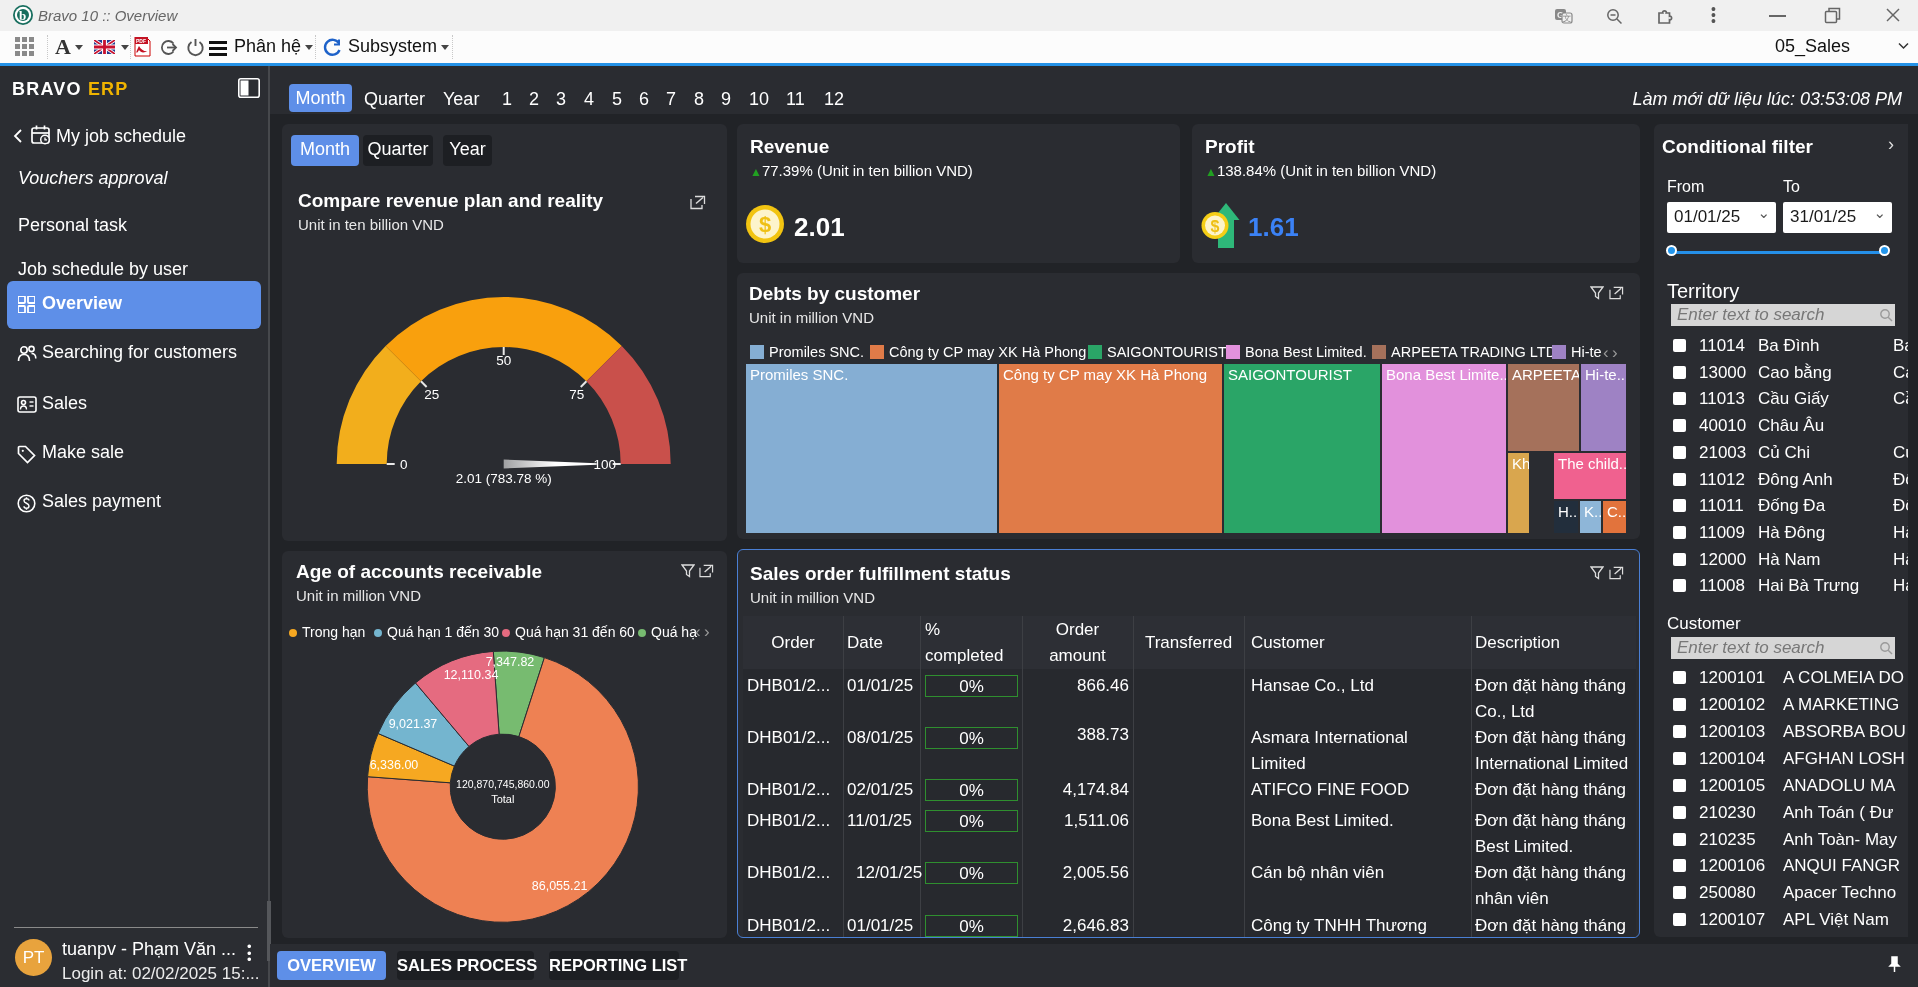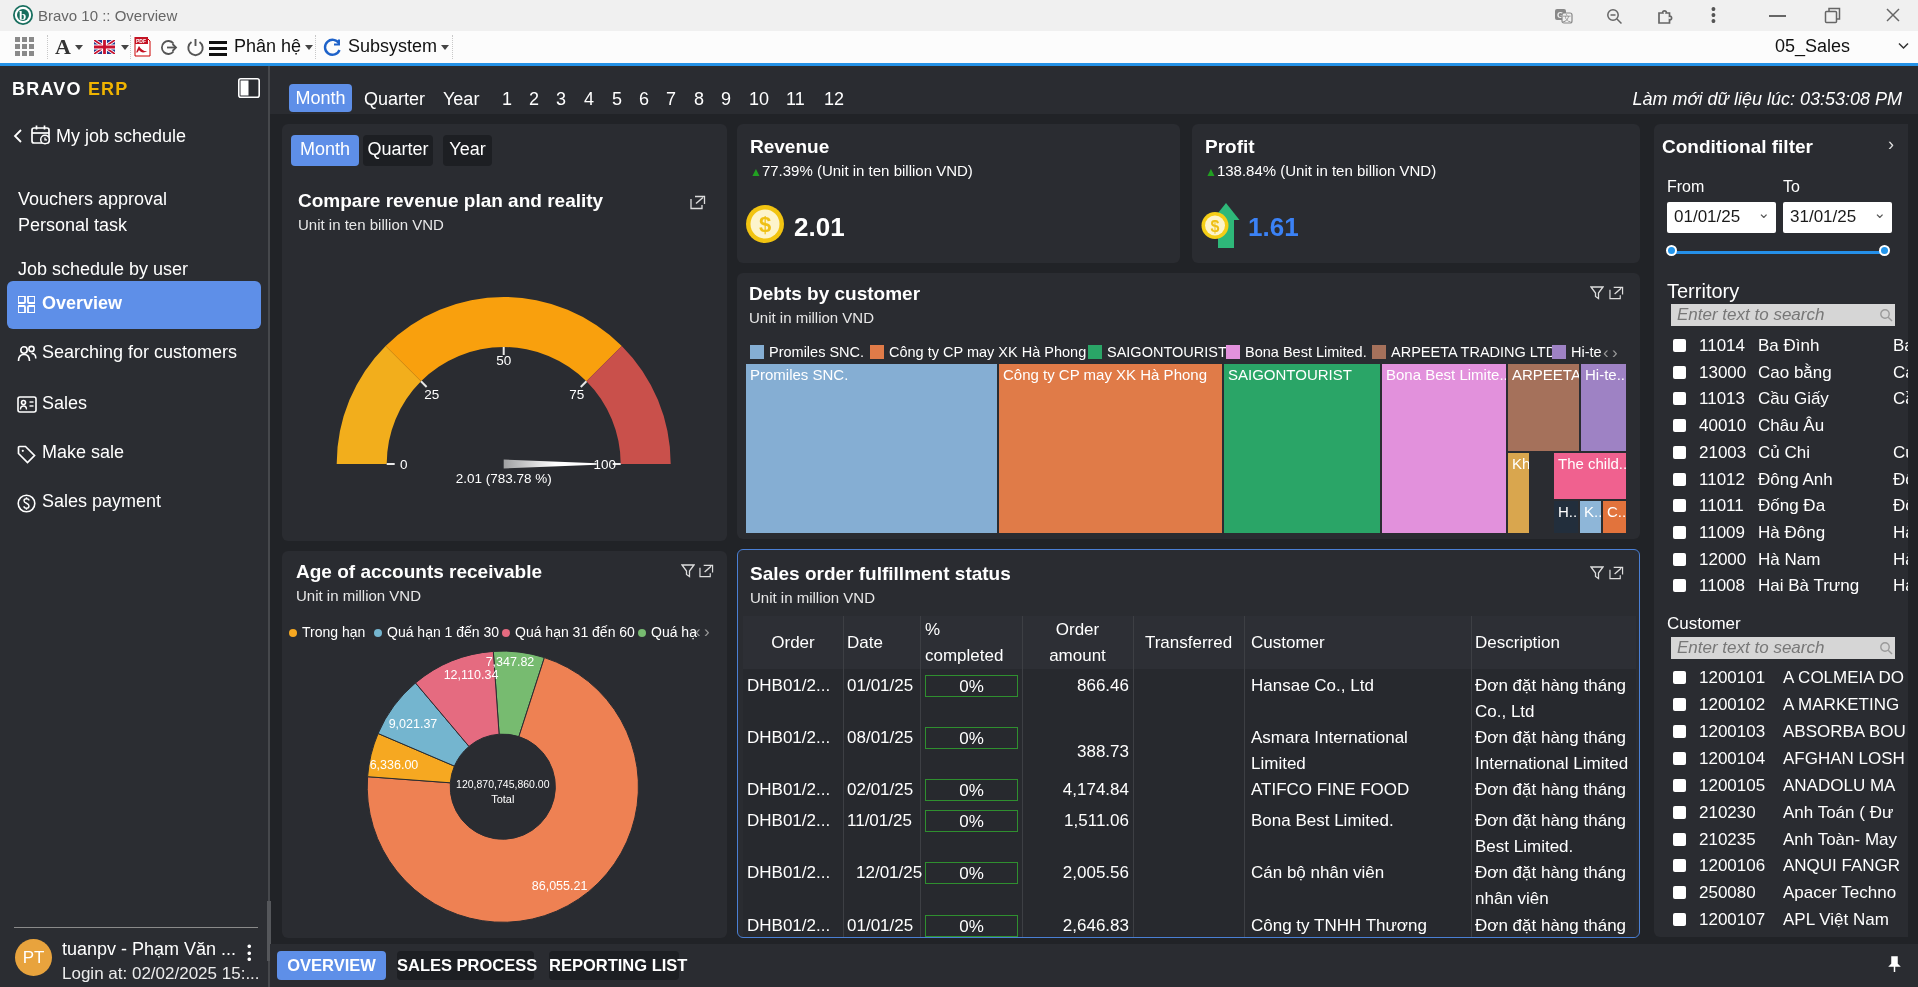--- a/index.html
+++ b/index.html
@@ -1,21 +1,21 @@
 <!DOCTYPE html>
 <html><head>
 <meta charset="utf-8">
 <style>
 * { margin:0; padding:0; box-sizing:border-box; }
 html,body { width:1918px; height:987px; overflow:hidden; background:#212327;
   font-family:"Liberation Sans",sans-serif; }
 .abs { position:absolute; }
 
 #titlebar { position:absolute; left:0; top:0; width:1918px; height:31px; background:#f0f0f0; }
-#titlebar .title { position:absolute; left:38px; top:7px; font-size:15px; color:#666; }
+#titlebar .title { position:absolute; left:38px; top:7px; font-size:15px; color:#666;font-style:italic; }
 
 #toolbar { position:absolute; left:0; top:31px; width:1918px; height:32px; background:#fcfcfc; }
 .sep { position:absolute; top:4px; height:24px; width:0; border-left:1px dotted #c8c8c8; }
 .tbtext { position:absolute; top:5px; font-size:18px; color:#111; }
 .caret { position:absolute; top:14px; width:0; height:0; border-left:4px solid transparent; border-right:4px solid transparent; border-top:5px solid #444; }
 
 #blueline { position:absolute; left:0; top:63px; width:1918px; height:3px; background:#2492e7; }
 
 #sidebar { position:absolute; left:0; top:66px; width:270px; height:921px; background:#2b2d32; color:#fff; }
 #sidebar .logo { position:absolute; left:12px; top:13px; font-size:18px; font-weight:bold; letter-spacing:1.2px; color:#fff; }
@@ -164,21 +164,21 @@
   </svg>
   <svg class="abs" style="left:30px; top:58px;" width="21" height="22" viewBox="0 0 21 22" fill="none" stroke="#fff" stroke-width="1.7">
     <rect x="2" y="4" width="17" height="15" rx="2"></rect>
     <line x1="2" y1="9" x2="19" y2="9"></line>
     <line x1="6.5" y1="1.5" x2="6.5" y2="5.5"></line>
     <line x1="14.5" y1="1.5" x2="14.5" y2="5.5"></line>
     <circle cx="15" cy="15.5" r="4.3" fill="#2b2d32" stroke-width="1.5"></circle>
     <path d="M15 13.5 V15.8 H17" stroke-width="1.3"></path>
   </svg>
   <div class="menuitem" style="left:56px; top:60px;">My job schedule</div>
-  <div class="menuitem" style="left:18px; top:123px;">Vouchers approval</div>
+  <div class="menuitem" style="left:18px; top:102px;font-style:italic;">Vouchers approval</div>
   <div class="menuitem" style="left:18px; top:149px;">Personal task</div>
   <div class="menuitem" style="left:18px; top:193px;">Job schedule by user</div>
   <div id="ovl"></div>
   <svg class="abs" style="left:18px; top:230px;" width="17" height="17" viewBox="0 0 17 17" fill="#fff">
     <rect x="0" y="0" width="7" height="7" rx="1" fill="none" stroke="#fff" stroke-width="1.8"></rect>
     <rect x="10" y="0" width="7" height="7" rx="1" fill="none" stroke="#fff" stroke-width="1.8"></rect>
     <rect x="0" y="10" width="7" height="7" rx="1" fill="none" stroke="#fff" stroke-width="1.8"></rect>
     <rect x="10" y="10" width="7" height="7" rx="1" fill="none" stroke="#fff" stroke-width="1.8"></rect>
   </svg>
   <div class="menuitem" style="left:42px; top:227px; font-weight:bold;">Overview</div>
@@ -387,21 +387,21 @@
   <div class="tc" style="left:109px; top:126px;">01/01/25</div>
   <div class="pbox" style="top:125px;">0%</div>
   <div class="tc amt" style="top:126px;">866.46</div>
   <div class="tc" style="left:513px; top:126px;">Hansae Co., Ltd</div>
   <div class="tc" style="left:737px; top:126px;">Đơn đặt hàng tháng</div>
   <div class="tc" style="left:737px; top:152px;">Co., Ltd</div>
 
   <div class="tc" style="left:9px; top:178px;">DHB01/2...</div>
   <div class="tc" style="left:109px; top:178px;">08/01/25</div>
   <div class="pbox" style="top:177px;">0%</div>
-  <div class="tc amt" style="top:192px;padding-left:24px;">388.73</div>
+  <div class="tc amt" style="top:175px;padding-left:24px;">388.73</div>
   <div class="tc" style="left:513px; top:178px;">Asmara International</div>
   <div class="tc" style="left:513px; top:204px;">Limited</div>
   <div class="tc" style="left:737px; top:178px;">Đơn đặt hàng tháng</div>
   <div class="tc" style="left:737px; top:204px;">International Limited</div>
 
   <div class="tc" style="left:9px; top:230px;">DHB01/2...</div>
   <div class="tc" style="left:109px; top:230px;">02/01/25</div>
   <div class="pbox" style="top:229px;">0%</div>
   <div class="tc amt" style="top:230px;">4,174.84</div>
   <div class="tc" style="left:513px; top:230px;">ATIFCO FINE FOOD</div>

